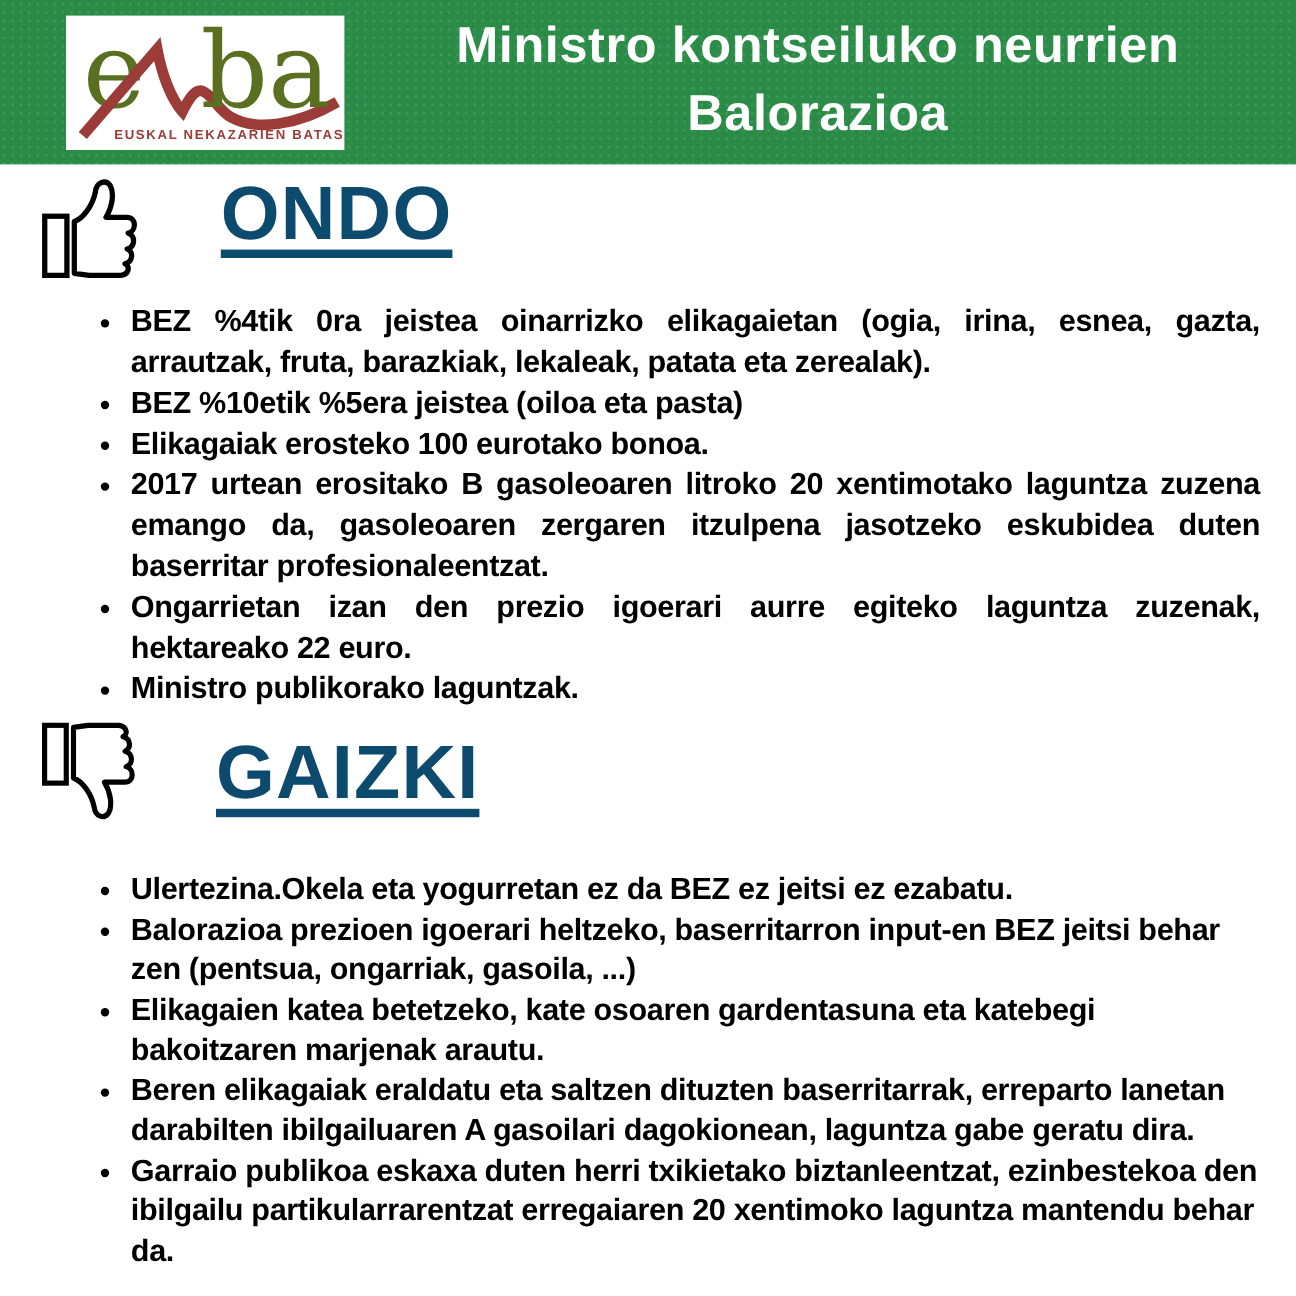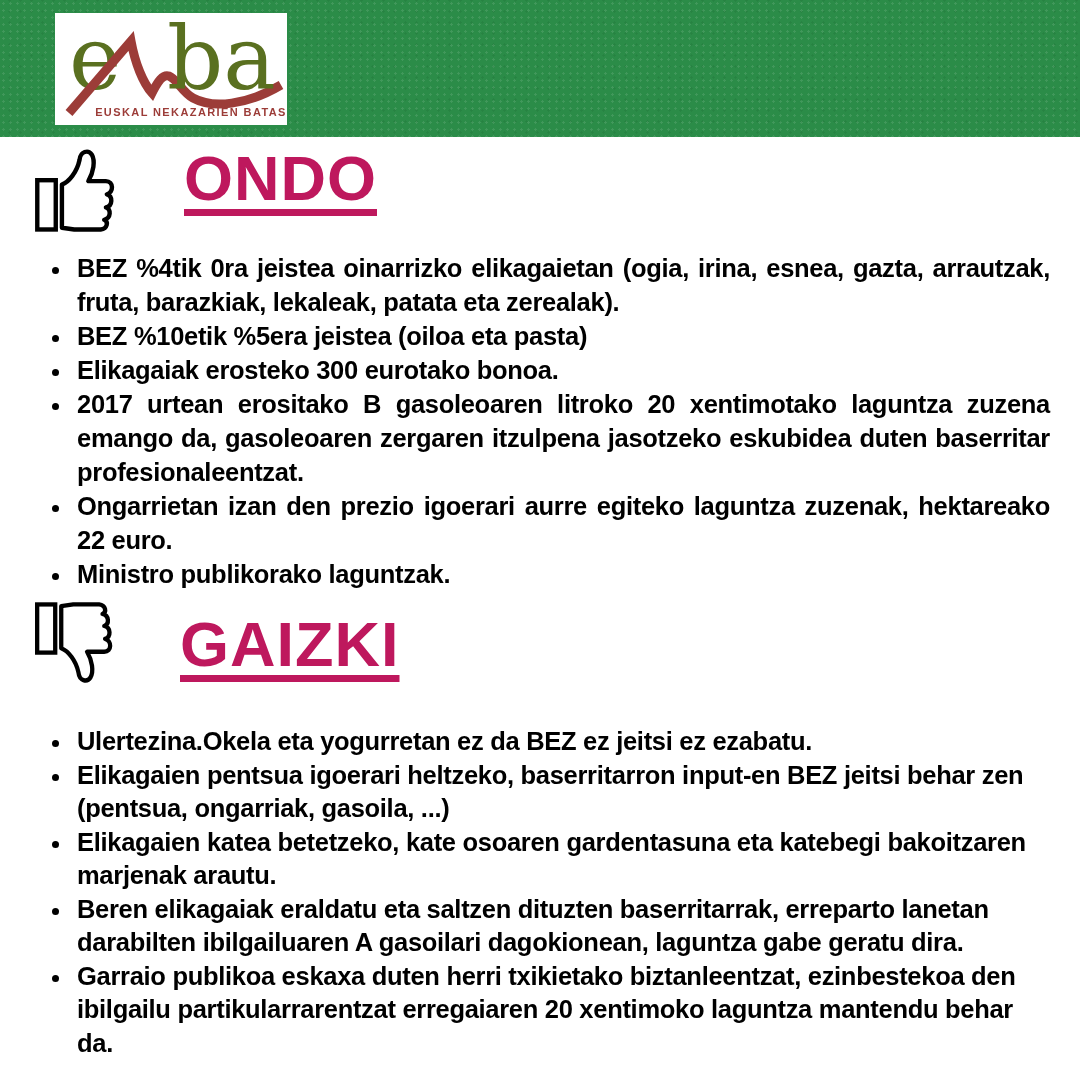--- a/index.html
+++ b/index.html
@@ -58,28 +58,28 @@
   .section-heading {
     font-size: 63px;
     font-weight: 700;
     letter-spacing: 1px;
     line-height: 1.0;
     margin-left: 62px;
     margin-top: 2px;
     text-decoration: underline;
     text-decoration-thickness: 7px;
     text-underline-offset: 9px;
-    color: #be185d;
+    color: #0c4a6e;
   }
   .section-head.gaizki .section-heading { margin-top: 12px; }
 
   
   ul.points {
     margin: 14px 0 0 0;
-    padding-left: 72px;
+    padding-left: 104px;
     padding-right: 30px;
     list-style: disc outside;
     font-weight: 700;
     font-size: 25.5px;
     line-height: 34px;
     letter-spacing: -0.3px;
     color: #000000;
   }
   ul.points li { padding-left: 5px; }
   ul.points li::marker { font-size: 22px; }
@@ -91,48 +91,52 @@
 
 <div class="header">
   <div class="logo-box">
     <svg width="232" height="112" viewBox="0 0 232 112">
       <text x="14" y="76" font-family="DejaVu Serif, serif" font-size="88" fill="#5a7020">e</text>
       <path d="M14 100 L76 28 C80 50 88 70 97 80 C103 68 108 61 114 63 C122 66 127 79 138 85 C158 96 192 92 226 72" fill="none" stroke="#9c3c38" stroke-width="9" stroke-linejoin="miter"></path>
       <text x="112" y="76" font-family="DejaVu Serif, serif" font-size="88" fill="#5a7020">ba</text>
       <text x="150" y="103" text-anchor="middle" font-family="Liberation Sans, sans-serif" font-size="11" font-weight="bold" letter-spacing="1.4" fill="#9c3c38">EUSKAL NEKAZARIEN BATASUNA</text>
     </svg>
   </div>
+  <div class="header-title">
+    <div>Ministro kontseiluko neurrien</div>
+    <div>Balorazioa</div>
+  </div>
 </div>
 
 <div class="section-head ondo">
   <svg class="thumb-icon" width="92" height="88" viewBox="0 0 100 100">
     <rect x="6" y="40" width="21" height="56" fill="#ffffff" stroke="#000000" stroke-width="5"></rect>
     <path d="M34 94 L34 45 C42 42 51 31 54 17 C55 7 64 5 68 11 C72 18 70 31 64 41 L84 41 C93 41 93 54 85 56 C92 58 92 69 84 71 C90 73 90 83 82 85 C87 87 86 95 78 96 L48 96 Z" fill="#ffffff" stroke="#000000" stroke-width="5" stroke-linejoin="round"></path>
   </svg>
   <div class="section-heading">ONDO</div>
 </div>
 
 <ul class="points justified">
   <li>BEZ %4tik 0ra jeistea oinarrizko elikagaietan (ogia, irina, esnea, gazta, arrautzak, fruta, barazkiak, lekaleak, patata eta zerealak).</li>
   <li>BEZ %10etik %5era jeistea (oiloa eta pasta)</li>
-  <li>Elikagaiak erosteko 300 eurotako bonoa.</li>
+  <li>Elikagaiak erosteko 100 eurotako bonoa.</li>
   <li>2017 urtean erositako B gasoleoaren litroko 20 xentimotako laguntza zuzena emango da, gasoleoaren zergaren itzulpena jasotzeko eskubidea duten baserritar profesionaleentzat.</li>
   <li>Ongarrietan izan den prezio igoerari aurre egiteko laguntza zuzenak, hektareako 22 euro.</li>
   <li>Ministro publikorako laguntzak.</li>
 </ul>
 
 <div class="section-head gaizki">
   <svg class="thumb-icon" width="86" height="86" viewBox="0 0 100 100">
     <g transform="translate(0,100) scale(1,-1)">
       <rect x="6" y="40" width="21" height="56" fill="#ffffff" stroke="#000000" stroke-width="5"></rect>
       <path d="M34 94 L34 45 C42 42 51 31 54 17 C55 7 64 5 68 11 C72 18 70 31 64 41 L84 41 C93 41 93 54 85 56 C92 58 92 69 84 71 C90 73 90 83 82 85 C87 87 86 95 78 96 L48 96 Z" fill="#ffffff" stroke="#000000" stroke-width="5" stroke-linejoin="round"></path>
     </g>
   </svg>
   <div class="section-heading">GAIZKI</div>
 </div>
 
 <ul class="points gaizki-list">
   <li>Ulertezina.Okela eta yogurretan ez da BEZ ez jeitsi ez ezabatu.</li>
-  <li>Elikagaien pentsua igoerari heltzeko, baserritarron input-en BEZ jeitsi behar zen (pentsua, ongarriak, gasoila, ...)</li>
+  <li>Balorazioa prezioen igoerari heltzeko, baserritarron input-en BEZ jeitsi behar zen (pentsua, ongarriak, gasoila, ...)</li>
   <li>Elikagaien katea betetzeko, kate osoaren gardentasuna eta katebegi bakoitzaren marjenak arautu.</li>
   <li>Beren elikagaiak eraldatu eta saltzen dituzten baserritarrak, erreparto lanetan darabilten ibilgailuaren A gasoilari dagokionean, laguntza gabe geratu dira.</li>
   <li>Garraio publikoa eskaxa duten herri txikietako biztanleentzat, ezinbestekoa den ibilgailu partikularrarentzat erregaiaren 20 xentimoko laguntza mantendu behar da.</li>
 </ul>
 
 </body></html>

